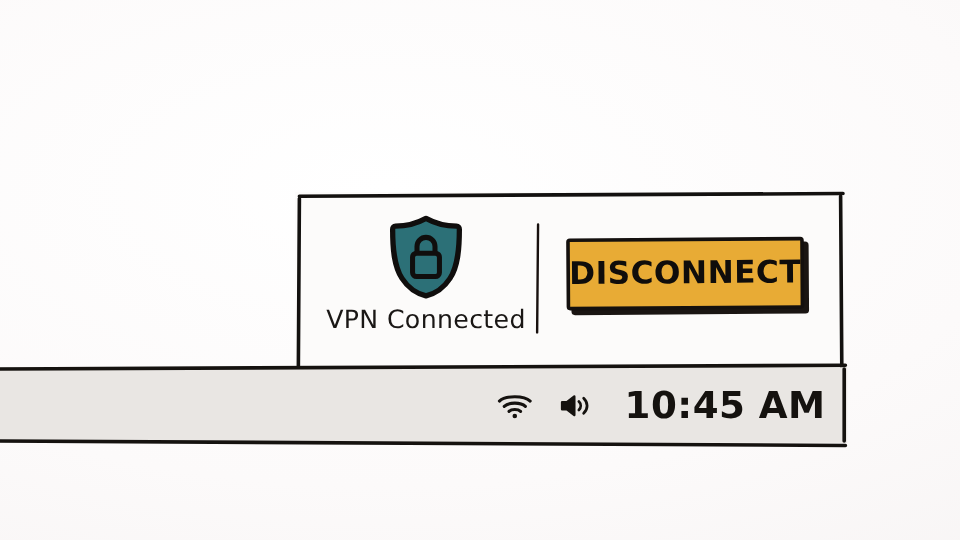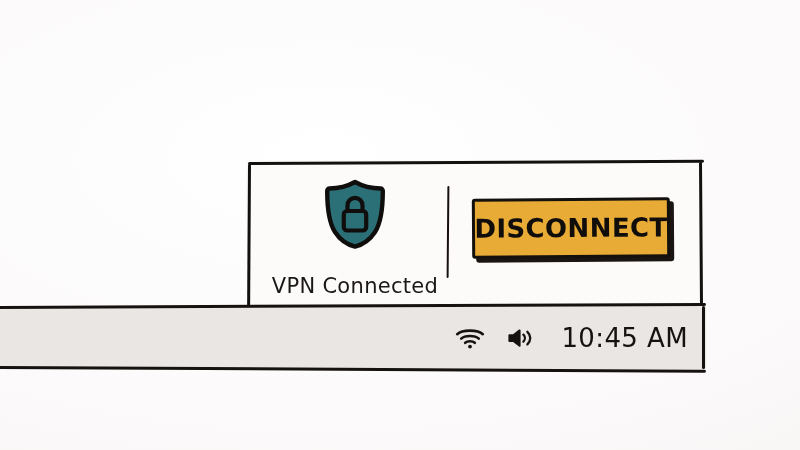--- a/index.html
+++ b/index.html
@@ -76,21 +76,21 @@
     justify-content: flex-start;
   }
   #shield-icon-wrap {
     width: 66px;
     height: 72px;
     margin-top: 2px;
   }
   #shield-icon-wrap svg { display: block; width: 100%; height: 100%; }
 
   #vpn-status-label {
-    margin-top: 24px;
+    margin-top: 4px;
     font-family: "DejaVu Sans", sans-serif;
     font-size: 21px;
     font-weight: 400;
     letter-spacing: 0.3px;
     color: #1a1715;
     white-space: nowrap;
   }
 
   
   #vpn-divider {
@@ -167,22 +167,22 @@
     height: 63px;
     display: flex;
     align-items: center;
     gap: 22px;
   }
   #tray .tray-icon { display: block; }
   #wifi-icon svg { display: block; width: 30px; height: 24px; }
   #volume-icon svg { display: block; width: 30px; height: 24px; }
   #clock-label {
     font-family: "DejaVu Sans", sans-serif;
-    font-size: 26px;
-    font-weight: 400;
+    font-size: 31px;
+    font-weight: 700;
     letter-spacing: 0.4px;
     color: #15120f;
     white-space: nowrap;
     margin-left: 2px;
   }
 </style>
 </head>
 <body>
 
 <div id="screen">

